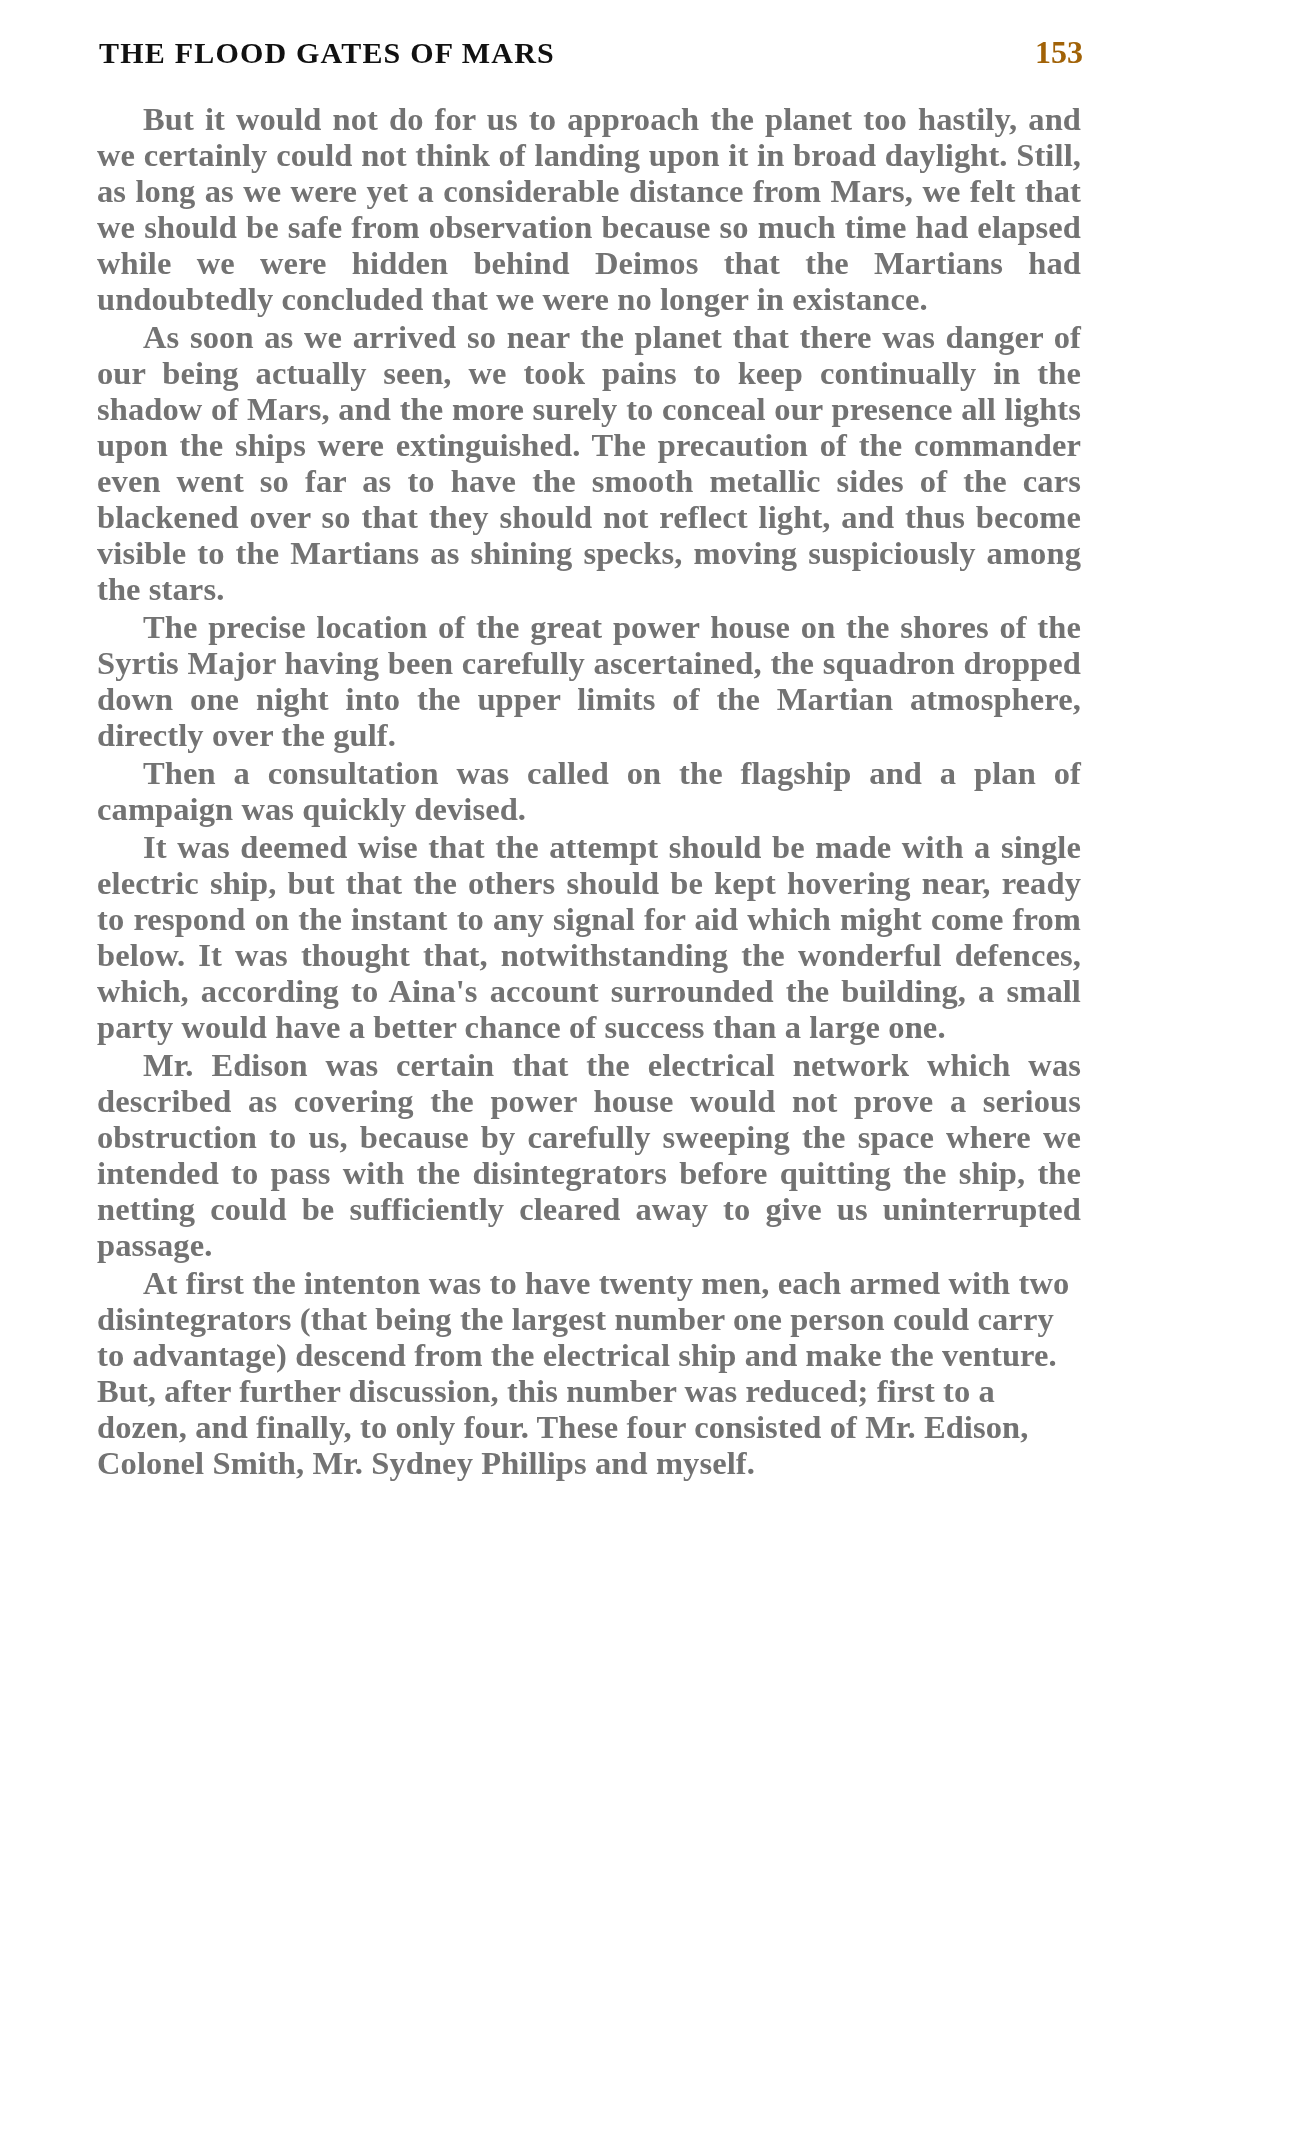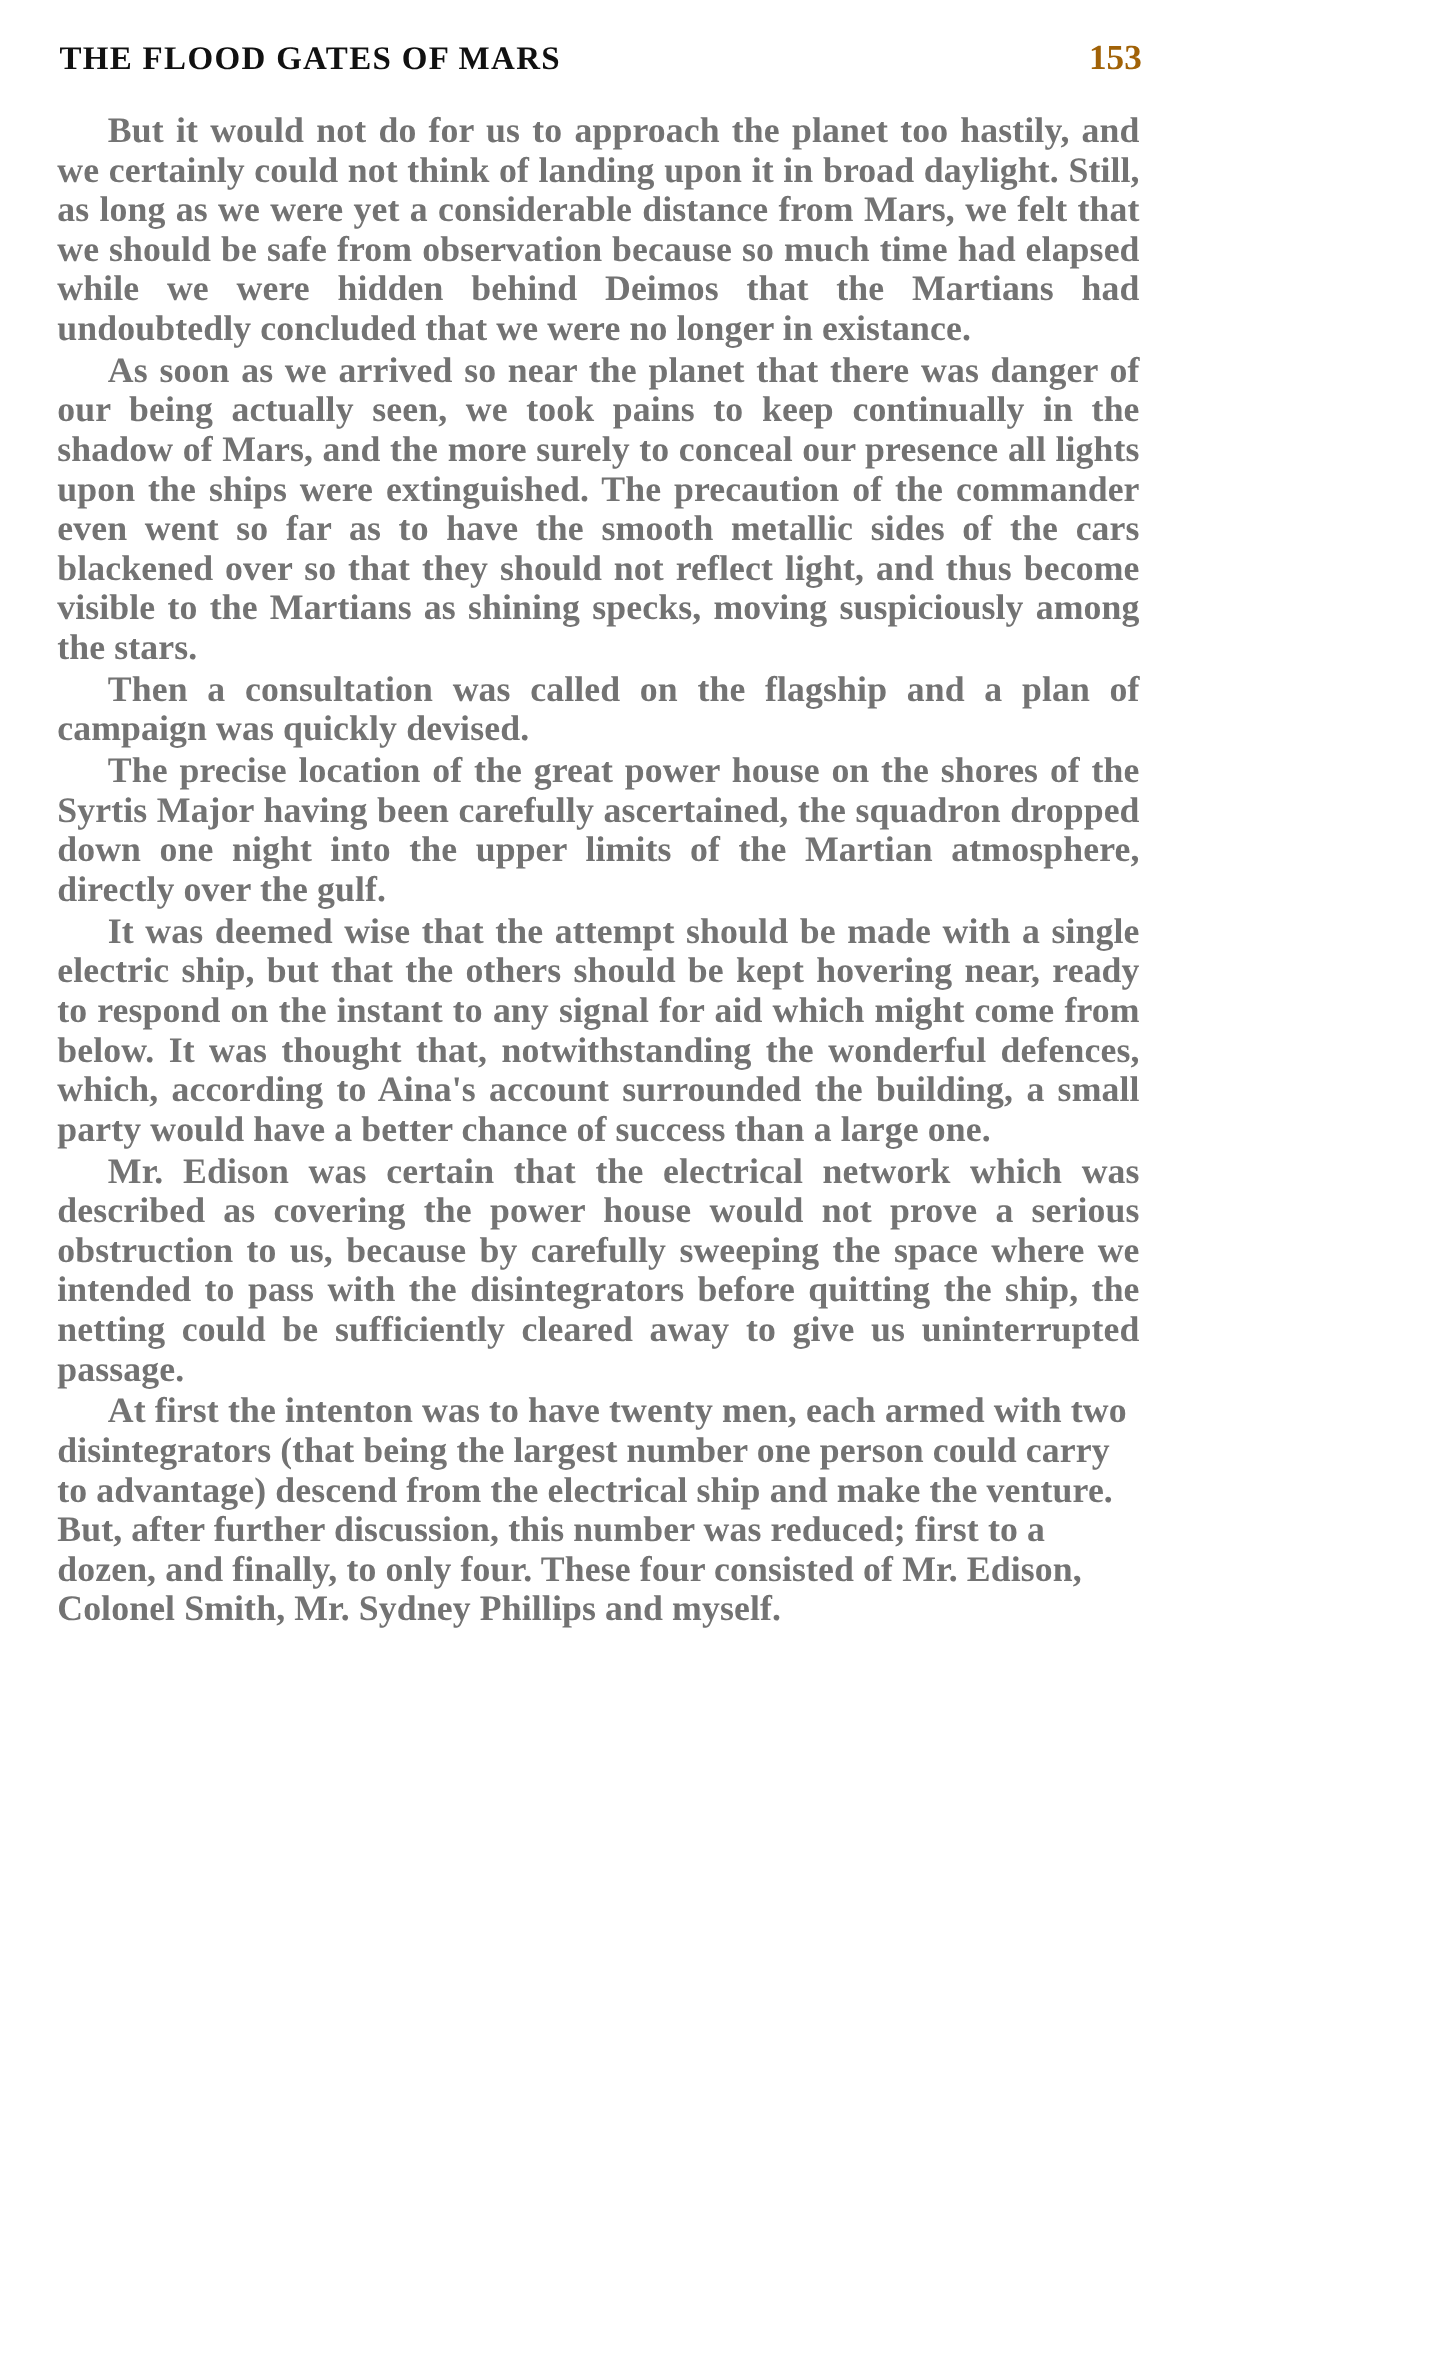--- a/index.html
+++ b/index.html
@@ -12,20 +12,21 @@
     min-height: 2146px;
     font-family: "Liberation Serif", serif;
     color: #0d0d0d;
   }
   .page {
     position: relative;
     width: 1092px;
     min-height: 2146px;
     box-sizing: border-box;
     padding: 34px 46px 30px 40px;
+    margin-left: 45px;
   }
   .running-head {
     display: flex;
     align-items: baseline;
     justify-content: space-between;
     margin: 0 8px 30px 14px;
   }
   .running-title {
     font-family: "Liberation Serif", serif;
     font-size: 30px;
@@ -66,20 +67,20 @@
 <div class="page">
 
   <div class="running-head">
     <div class="running-title">The Flood Gates of Mars</div>
     <div class="folio">153</div>
   </div>
 
   <div class="body-text">
     <p>But it would not do for us to approach the planet too hastily, and we certainly could not think of landing upon it in broad daylight.  Still, as long as we were yet a considerable distance from Mars, we felt that we should be safe from observation because so much time had elapsed while we were hidden behind Deimos that the Martians had undoubtedly concluded that we were no longer in existance.</p>
     <p>As soon as we arrived so near the planet that there was danger of our being actually seen, we took pains to keep continually in the shadow of Mars, and the more surely to conceal our presence all lights upon the ships were extinguished.  The precaution of the commander even went so far as to have the smooth metallic sides of the cars blackened over so that they should not reflect light, and thus become visible to the Martians as shining specks, moving suspiciously among the stars.</p>
+    <p>The precise location of the great power house on the shores of the Syrtis Major having been carefully ascertained, the squadron dropped down one night into the upper limits of the Martian atmosphere, directly over the gulf.</p>
     <p>Then a consultation was called on the flagship and a plan of campaign was quickly devised.</p>
-    <p>The precise location of the great power house on the shores of the Syrtis Major having been carefully ascertained, the squadron dropped down one night into the upper limits of the Martian atmosphere, directly over the gulf.</p>
     <p>It was deemed wise that the attempt should be made with a single electric ship, but that the others should be kept hovering near, ready to respond on the instant to any signal for aid which might come from below.  It was thought that, notwithstanding the wonderful defences, which, according to Aina's account surrounded the building, a small party would have a better chance of success than a large one.</p>
     <p>Mr. Edison was certain that the electrical network which was described as covering the power house would not prove a serious obstruction to us, because by carefully sweeping the space where we intended to pass with the disintegrators before quitting the ship, the netting could be sufficiently cleared away to give us uninterrupted passage.</p>
     <p>At first the intenton was to have twenty men, each armed with two disintegrators (that being the largest number one person could carry to advantage) descend from the electrical ship and make the venture.  But, after further discussion, this number was reduced; first to a dozen, and finally, to only four. These four consisted of Mr. Edison, Colonel Smith, Mr. Sydney Phillips and myself.</p>
   </div>
 
 </div>
 
 </body></html>

